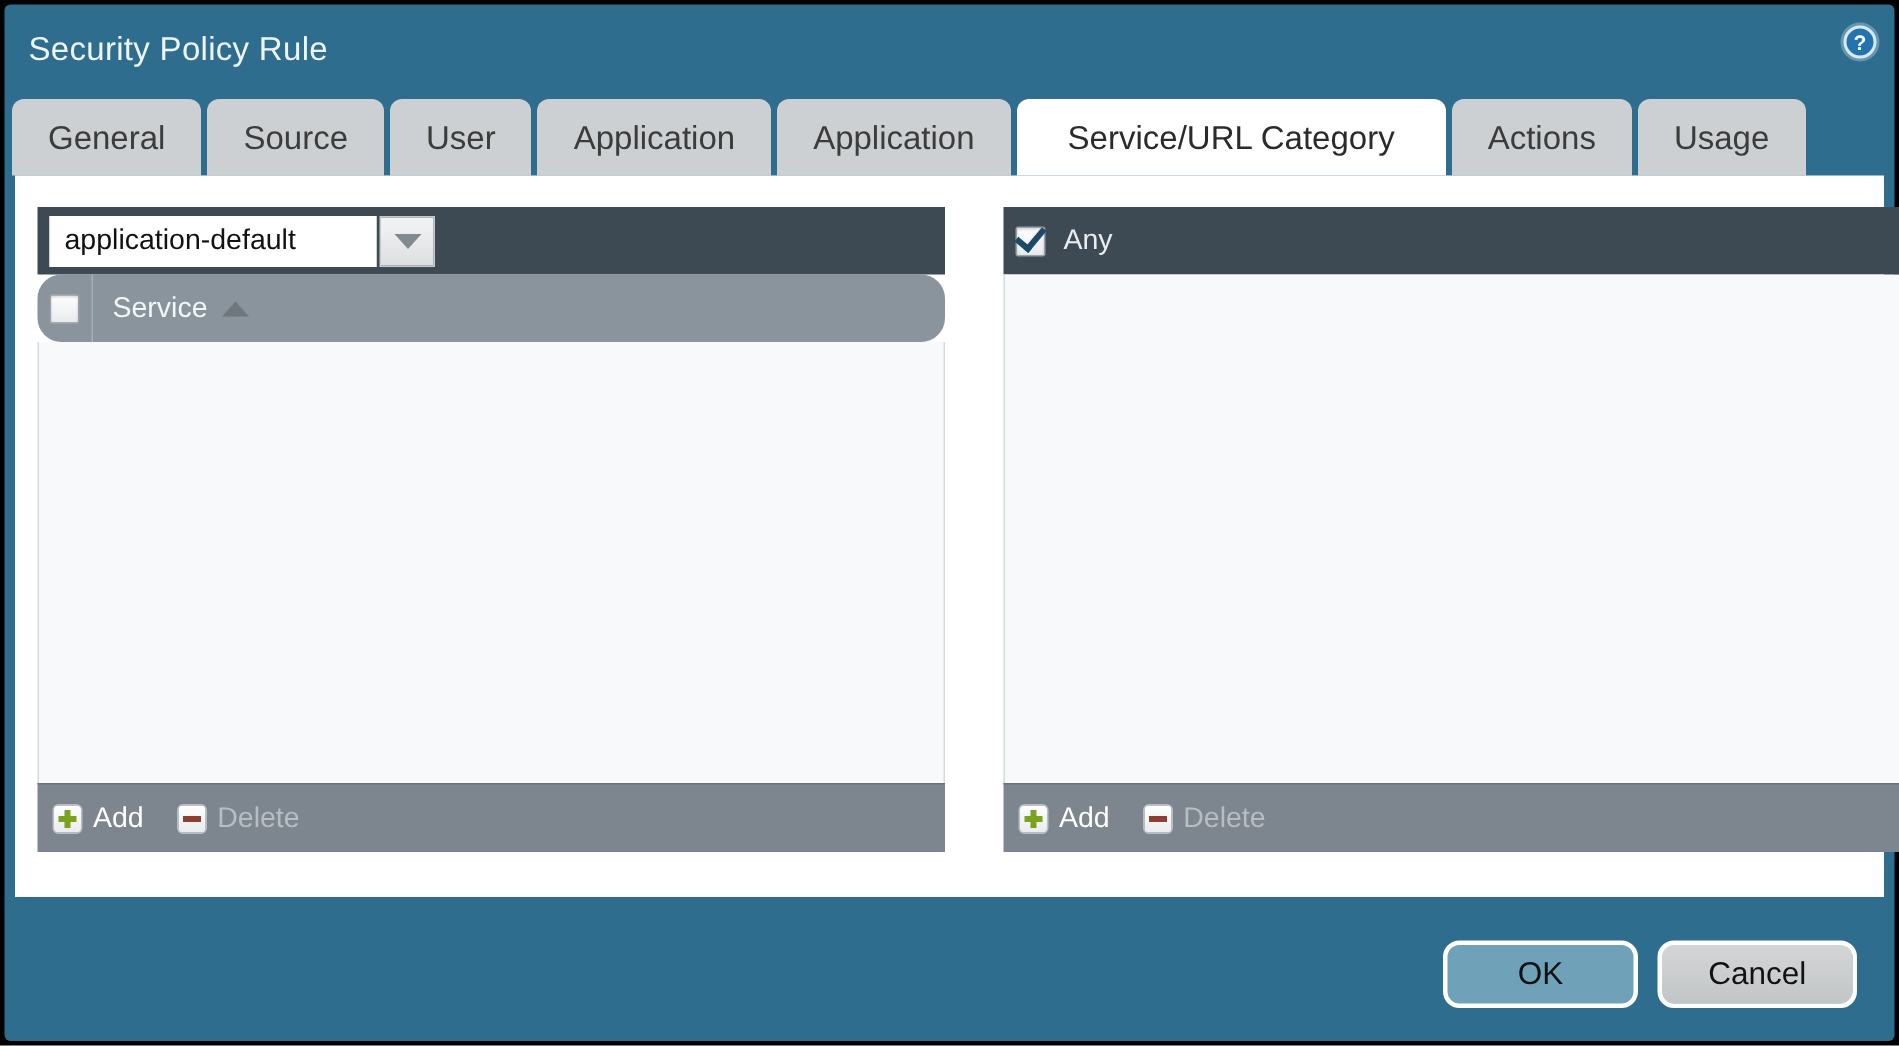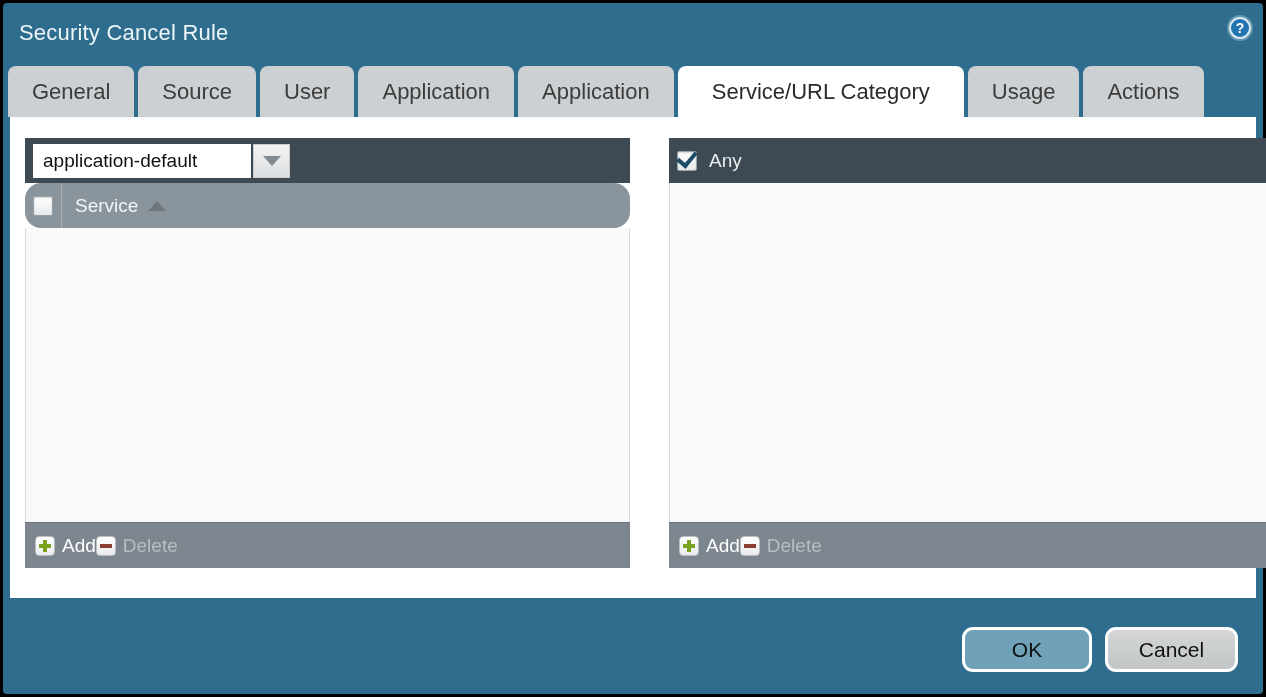--- a/index.html
+++ b/index.html
@@ -85,21 +85,21 @@
   .panel-list {
     flex:1 1 auto;
     background:#f8f9fa;
     border-left:1px solid #d6dadc;
     border-right:1px solid #d6dadc;
   }
   .panel-footer {
     height:46px; flex:0 0 46px;
     background:#7d868e;
     border-top:1px solid #6a737b;
-    display:flex; align-items:center; padding:0 10px;
+    display:flex; align-items:center; gap:22px; padding:0 10px;
   }
   
   .dd-input {
     width:218px; height:34px;
     border:1px solid #ffffff; outline:none;
     font-family:"Liberation Sans", sans-serif;
     font-size:19px; color:#111; padding:0 9px;
     background:#fff;
   }
   .dd-btn {
@@ -174,32 +174,32 @@
     cursor:pointer;
   }
   .btn.ok     { right:171px; width:130px; background:#6fa2b8; }
   .btn.cancel { right:25px;  width:133px; background:linear-gradient(#d3d5d6,#c3c6c7); }
 </style>
 </head>
 <body>
 
 <div class="dialog">
 
-  <div class="title">Security Cancel Rule</div>
+  <div class="title">Security Policy Rule</div>
   <div class="help-icon">?</div>
 
   <div class="tab-row">
     <div class="tab">General</div>
     <div class="tab">Source</div>
     <div class="tab">User</div>
     <div class="tab">Application</div>
     <div class="tab">Application</div>
     <div class="tab active">Service/URL Category</div>
+    <div class="tab">Actions</div>
     <div class="tab">Usage</div>
-    <div class="tab">Actions</div>
   </div>
 
   <div class="content">
 
     <div class="panel left">
       <div class="panel-toolbar">
         <input class="dd-input" type="text" readonly="" value="application-default" style="">
         <div class="dd-btn">
           <span class="tri-down"></span>
         </div>

